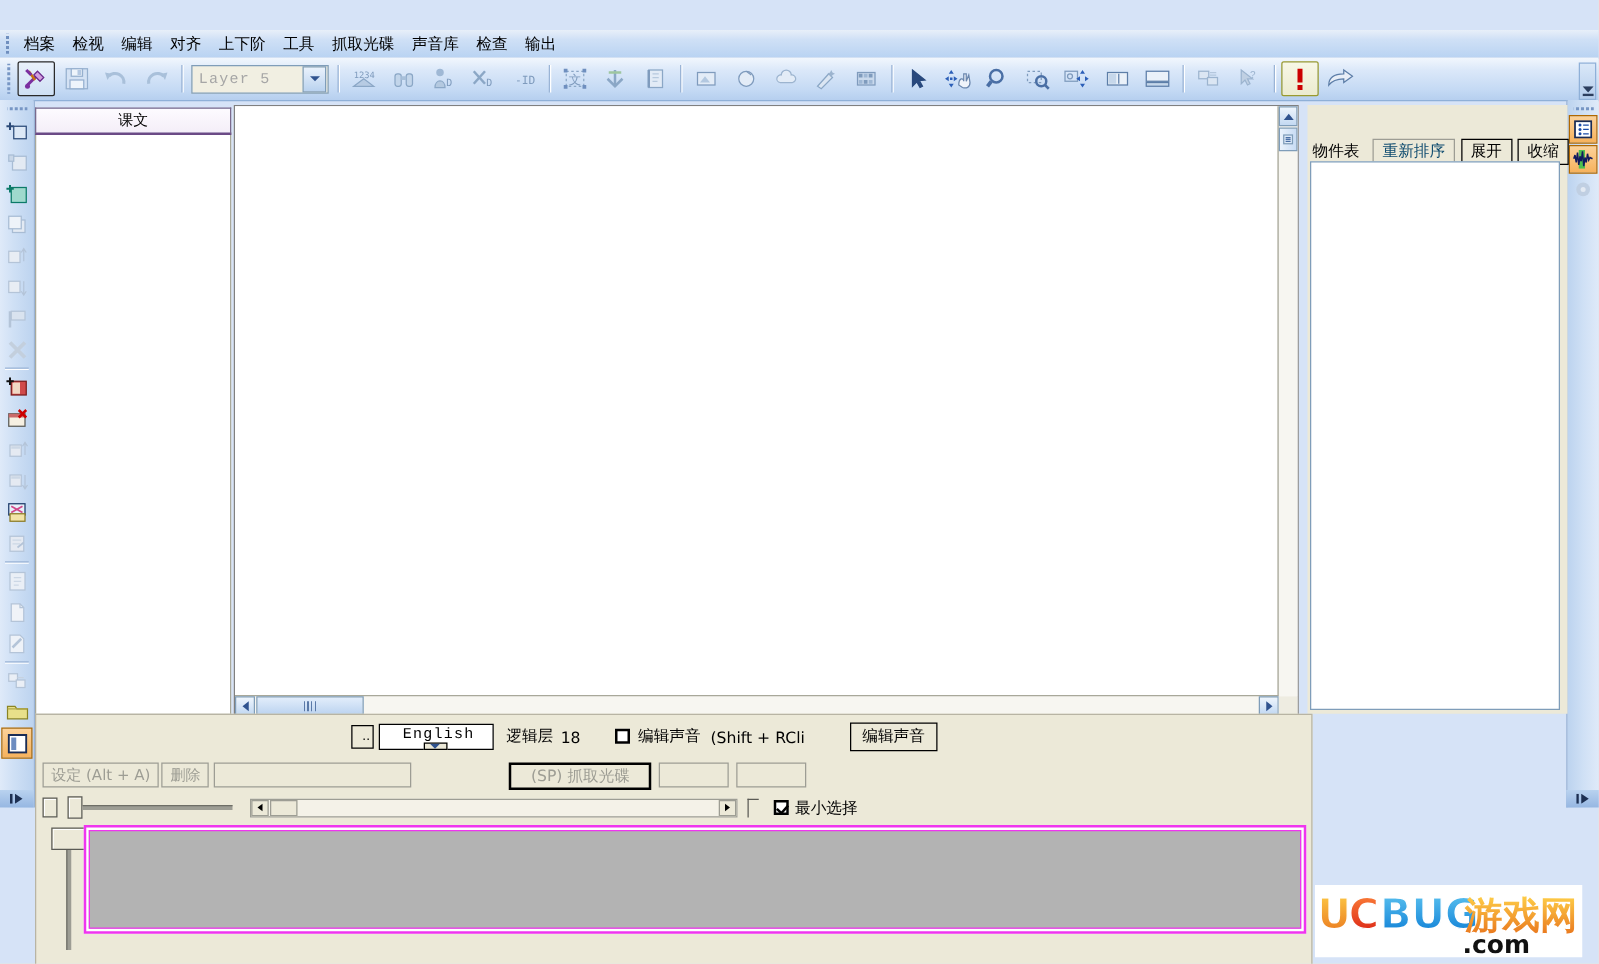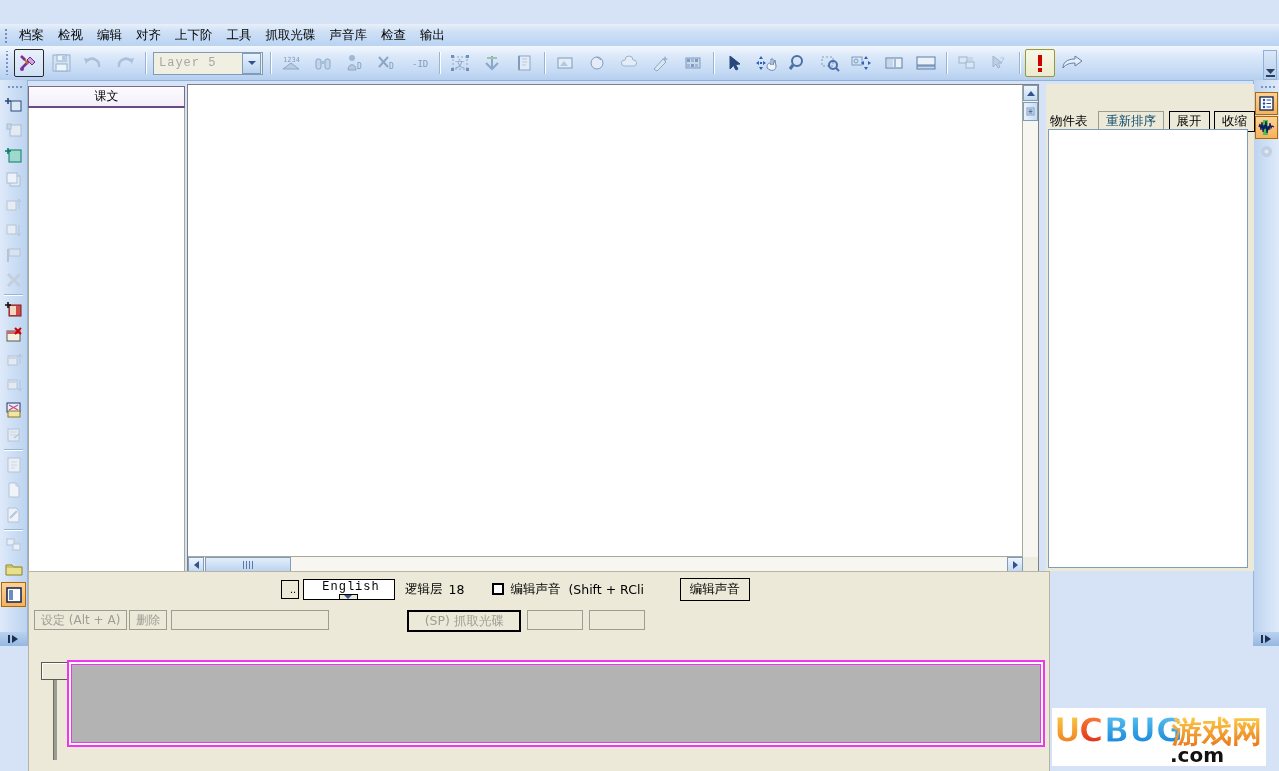--- a/index.html
+++ b/index.html
@@ -721,20 +721,41 @@
 
     <div class="row2">
       <div class="dbtn">设定 (Alt + A)</div>
       <div class="dbtn" style="margin-left:2px;">删除</div>
       <div class="dfield" style="width:158px;margin-left:4px;"></div>
       <div class="spbtn" style="width:114px;margin-left:78px;">(SP) 抓取光碟</div>
       <div class="dfield" style="width:56px;margin-left:6px;"></div>
       <div class="dfield" style="width:56px;margin-left:6px;"></div>
     </div>
 
+    <div class="row3">
+      <div class="hthumb" style="width:10px;height:14px;"></div>
+      <div style="display:flex;align-items:center;margin-left:8px;">
+        <div class="hthumb"></div>
+        <div class="htrack" style="width:120px;"></div>
+      </div>
+      <div class="sbar" style="width:390px;margin-left:14px;">
+        <div class="sarrL">
+            <div class="caret-sm-l"></div>
+          </div>
+        <div class="sthumb"></div>
+        <div class="sarrR">
+            <div class="caret-sm-r"></div>
+          </div>
+      </div>
+      <div style="margin-left:8px;width:8px;height:14px;border-left:1px solid #5b5b55;border-top:1px solid #5b5b55;"></div>
+      <div style="margin-left:12px;display:flex;align-items:center;">
+        <span class="chk on"></span>
+        <span class="lbl-plain" style="margin-left:5px;">最小选择</span>
+      </div>
+    </div>
 
     <div class="vsliderbox">
       <div class="vtrack"></div>
       <div class="vthumb"></div>
     </div>
   </div>
 
   <div class="waveframe">
     <div class="waveinner"></div>
   </div>

